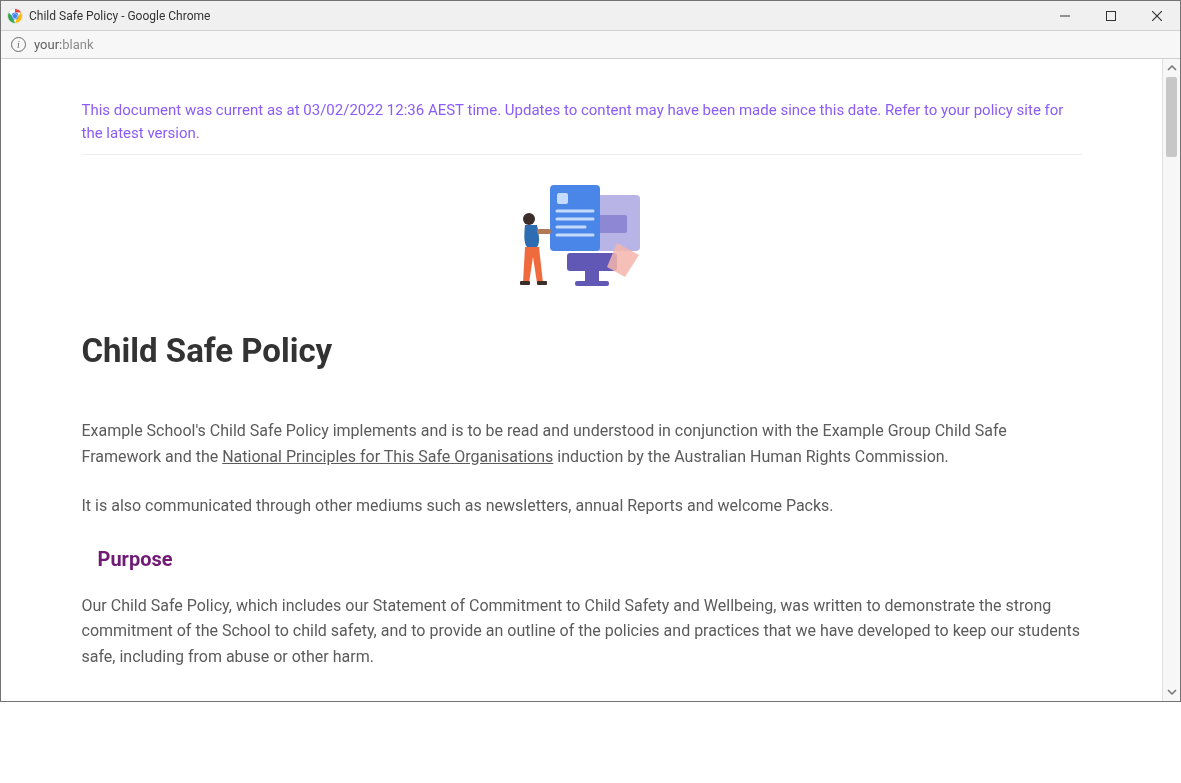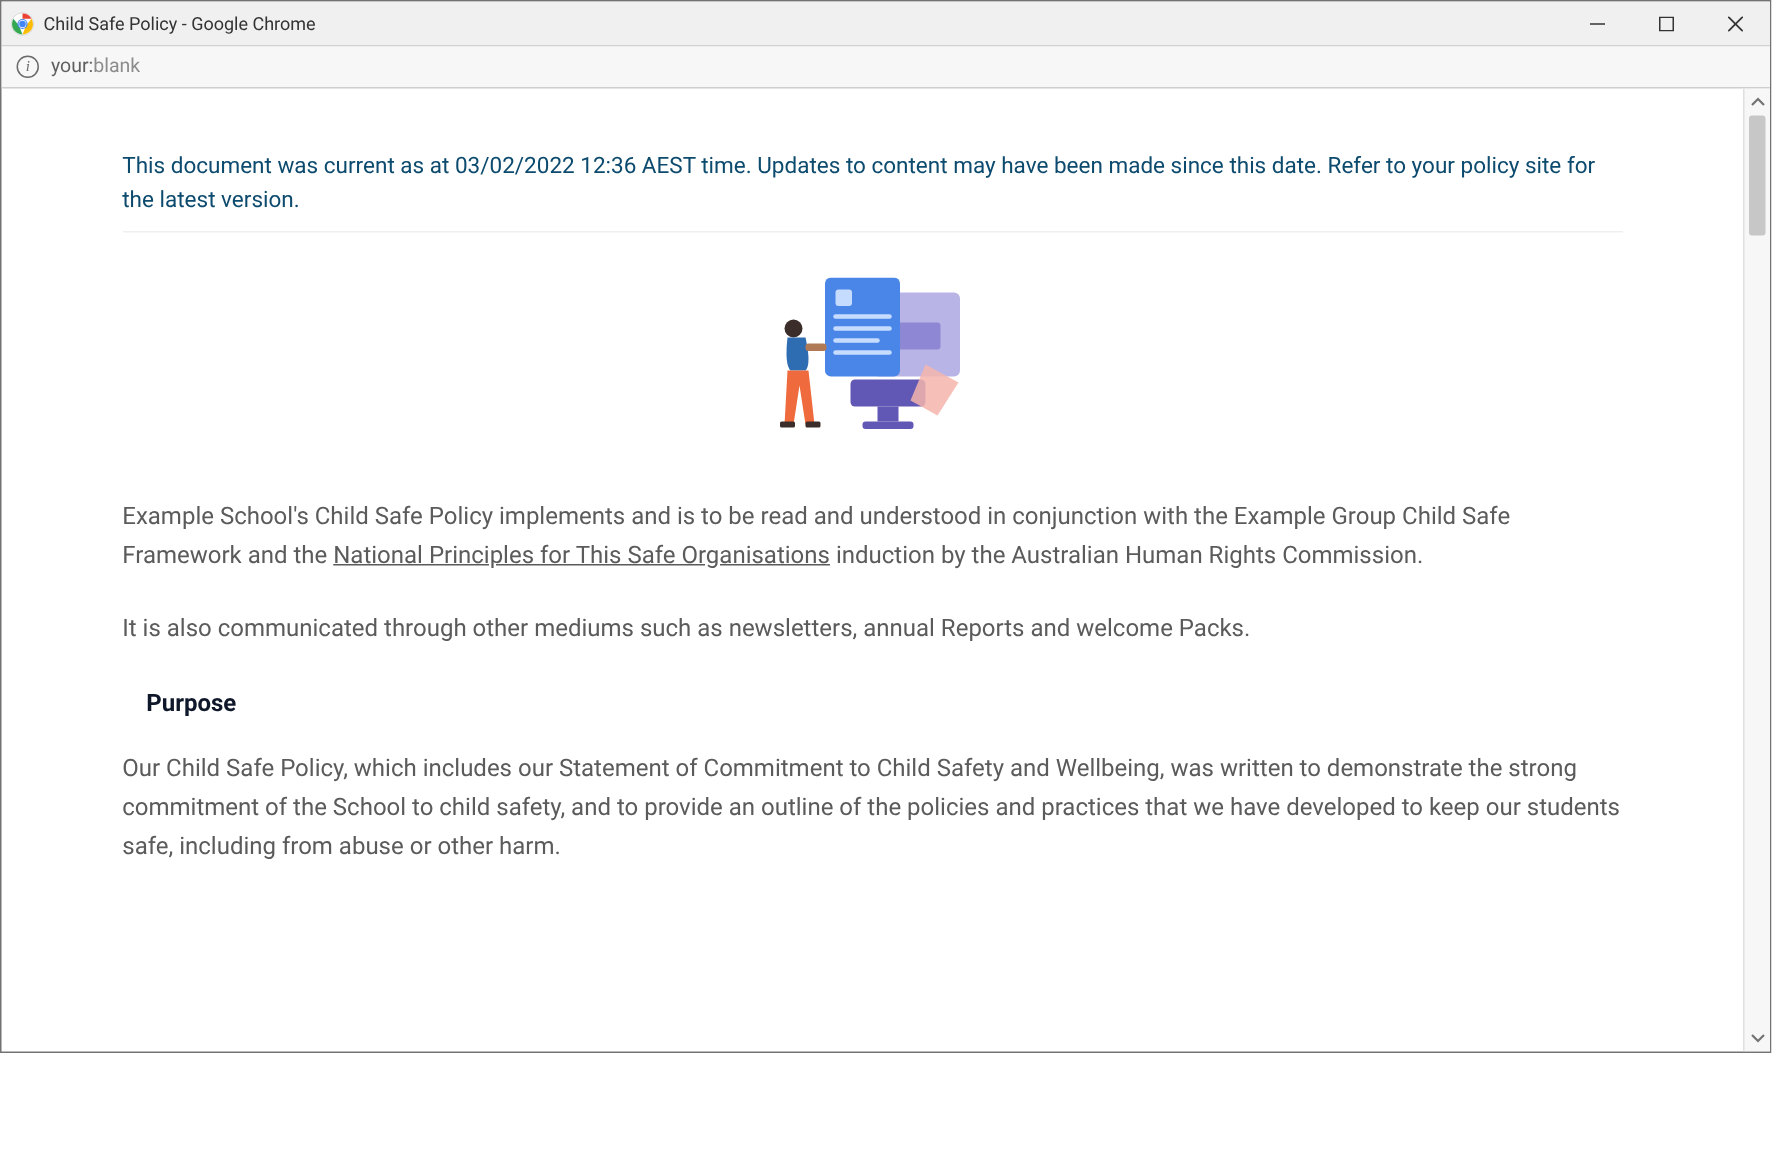--- a/index.html
+++ b/index.html
@@ -90,21 +90,21 @@
     background: #c7c7c7;
     border-radius: 2px;
   }
 
   .page {
     max-width: 1000px;
     margin: 0 auto;
     padding: 40px 0 0 0;
   }
   .disclaimer {
-    color: #0c4a6e;
+    color: #8b5cf6;
     font-size: 15px;
     line-height: 1.5;
     padding-bottom: 10px;
     border-bottom: 1px solid #efefef;
   }
   .hero {
     height: 150px;
     display: flex; align-items: center; justify-content: center;
     margin: 10px 0 16px 0;
   }
@@ -119,22 +119,22 @@
     line-height: 1.6;
     color: #5b5b5b;
     margin-bottom: 24px;
   }
   .body a.inline-link {
     text-decoration: underline;
     color: #5b5b5b;
   }
   .body .bold-head {
     font-weight: 700;
-    color: #0f172a;
-    font-size: 16px;
+    color: #701a75;
+    font-size: 20px;
     margin-bottom: 18px;
     padding-left: 16px;
   }
 </style>
 </head>
 <body>
 
 <div class="window">
   <div class="titlebar">
     <span class="favicon">
@@ -201,20 +201,21 @@
 
             <circle cx="22" cy="34" r="6" fill="#3b2e2a"></circle>
             <path d="M18 40 Q16 58 20 62 L30 62 Q34 58 30 40 Z" fill="#2e6db1"></path>
             <rect x="30" y="44" width="14" height="5" rx="2" fill="#b07a57"></rect>
             <path d="M18 62 L16 98 L22 98 L26 72 L30 98 L36 98 L32 62 Z" fill="#ef6a3d"></path>
             <rect x="13" y="96" width="10" height="4" rx="1" fill="#3b2e2a"></rect>
             <rect x="30" y="96" width="10" height="4" rx="1" fill="#3b2e2a"></rect>
           </svg>
         </div>
 
+        <h1 class="page-title">Child Safe Policy</h1>
 
         <div class="body">
           <p>
             <span>Example School's Child Safe Policy implements and is to be read and understood in conjunction with the Example Group Child Safe Framework and the </span><a href="#" class="inline-link">National Principles for This Safe Organisations</a><span> induction by the Australian Human Rights Commission.</span>
           </p>
           <p>It is also communicated through other mediums such as newsletters, annual Reports and welcome Packs.</p>
           <p class="bold-head">Purpose</p>
           <p>Our Child Safe Policy, which includes our Statement of Commitment to Child Safety and Wellbeing, was written to demonstrate the strong commitment of the School to child safety, and to provide an outline of the policies and practices that we have developed to keep our students safe, including from abuse or other harm.</p>
 
         </div>

